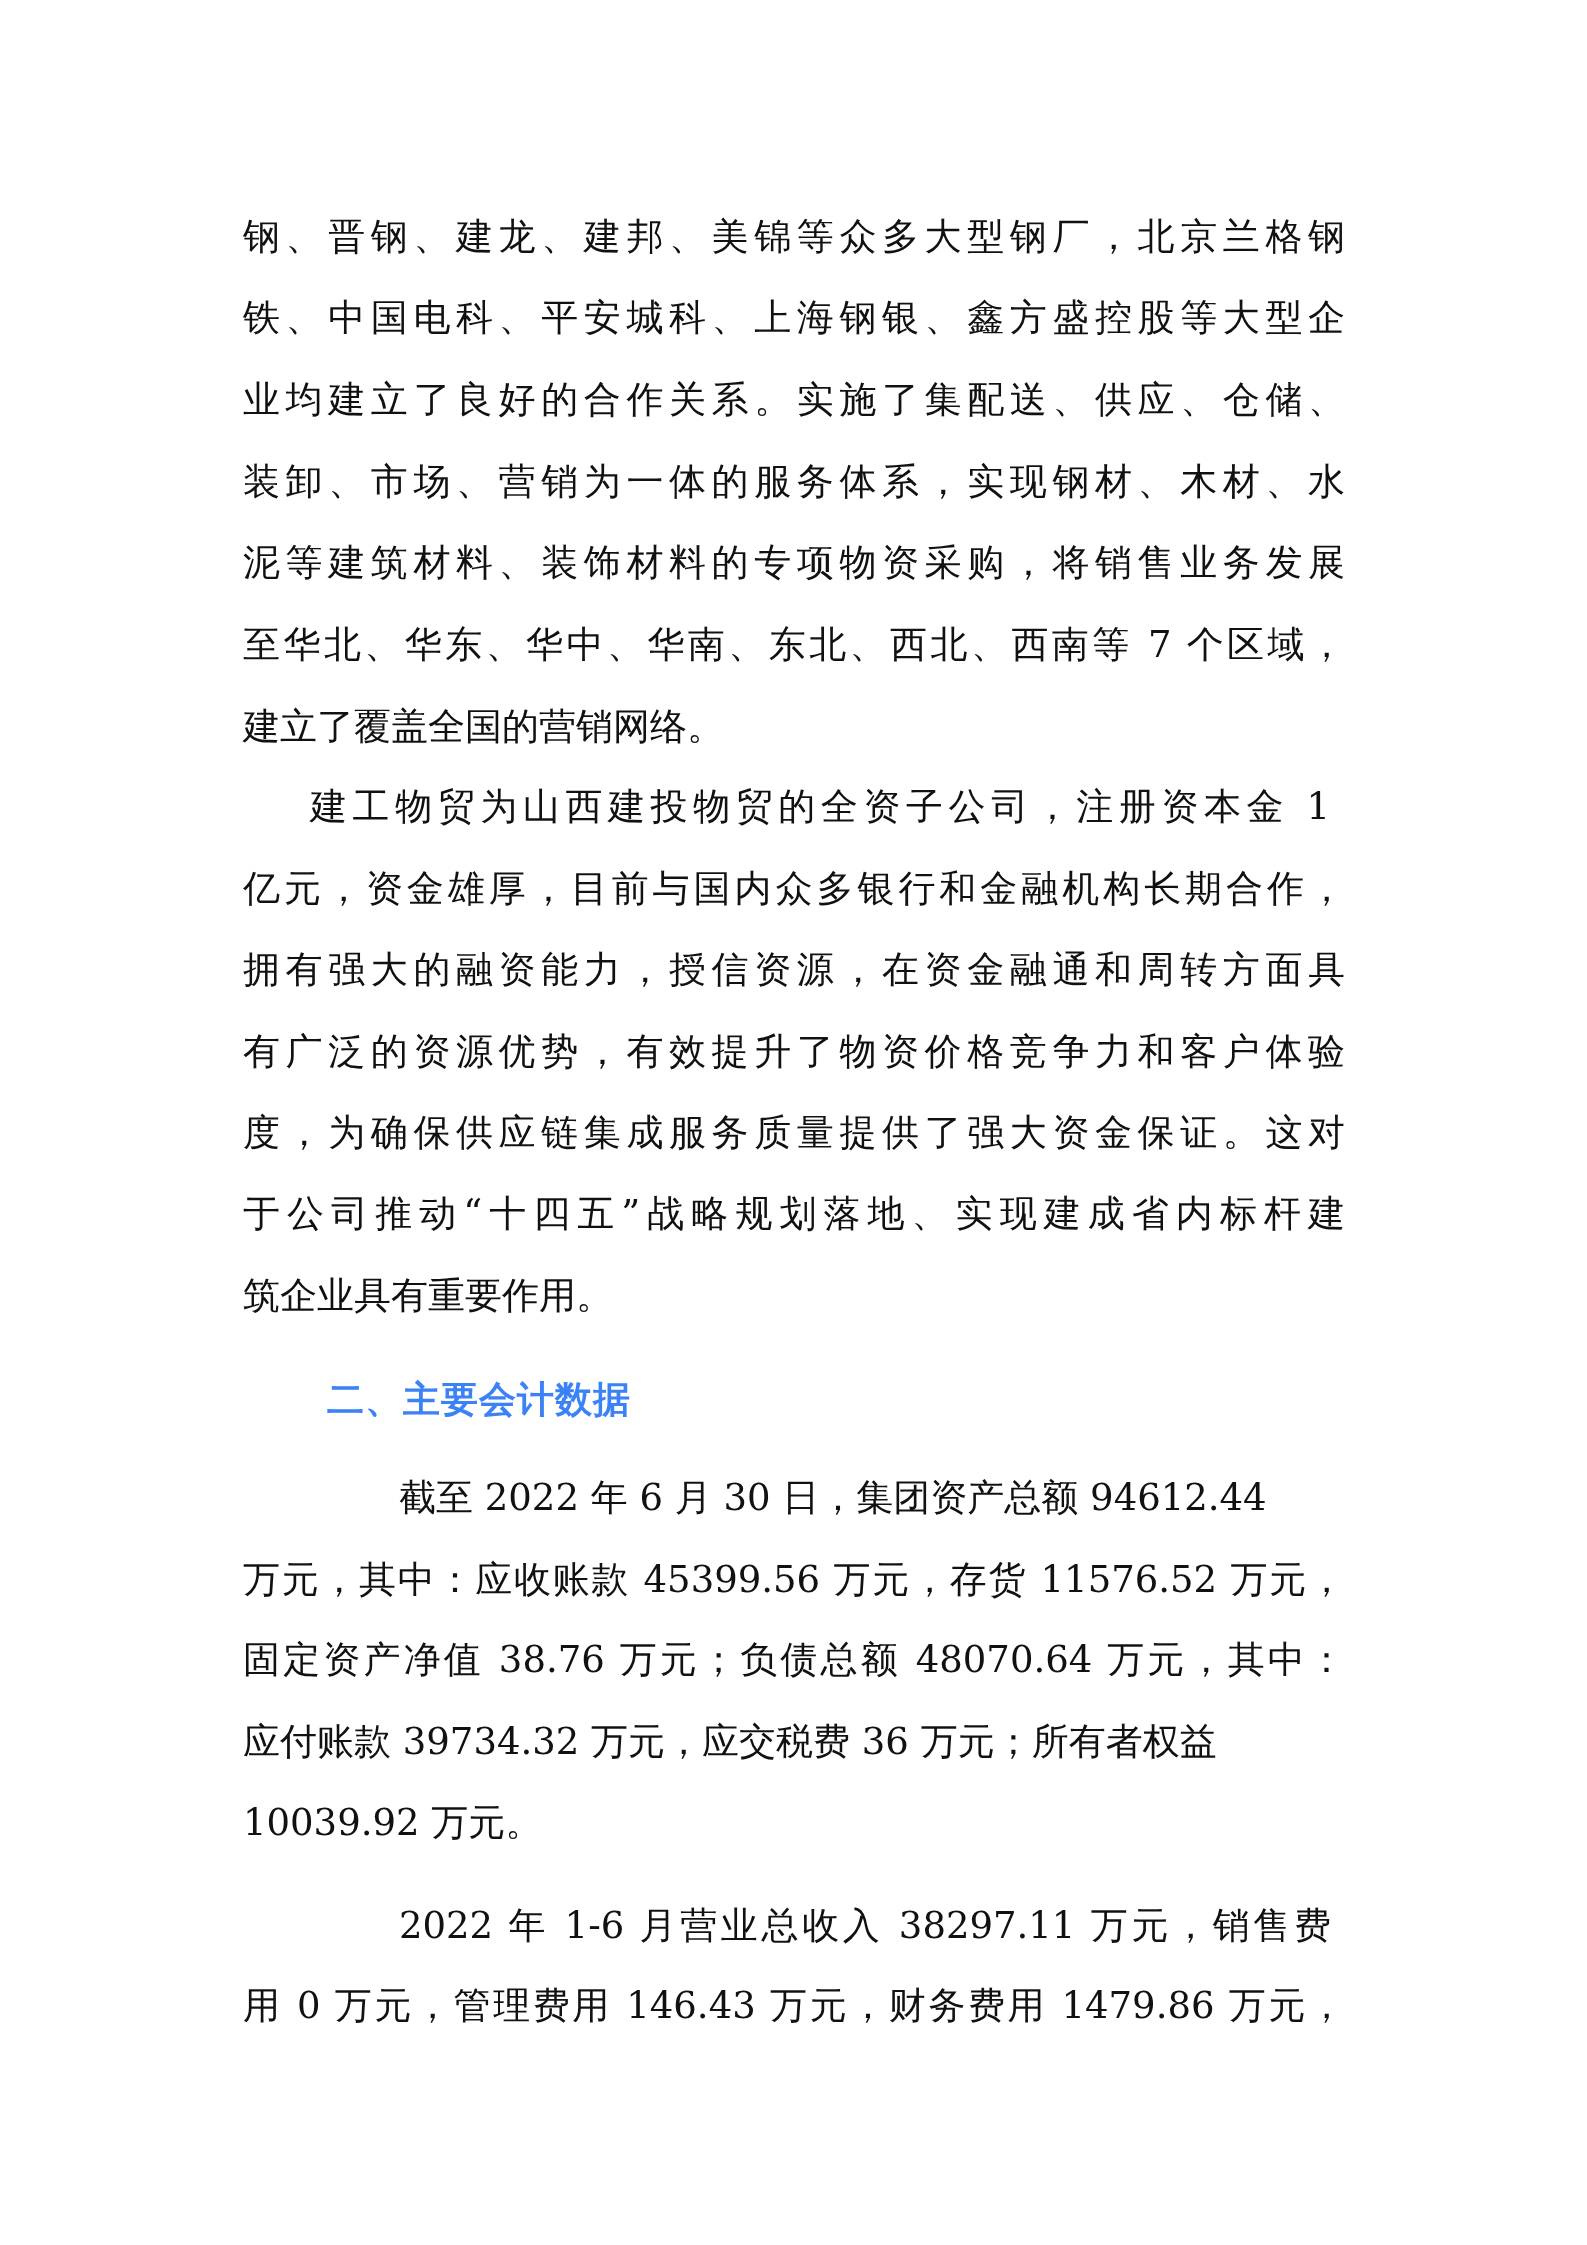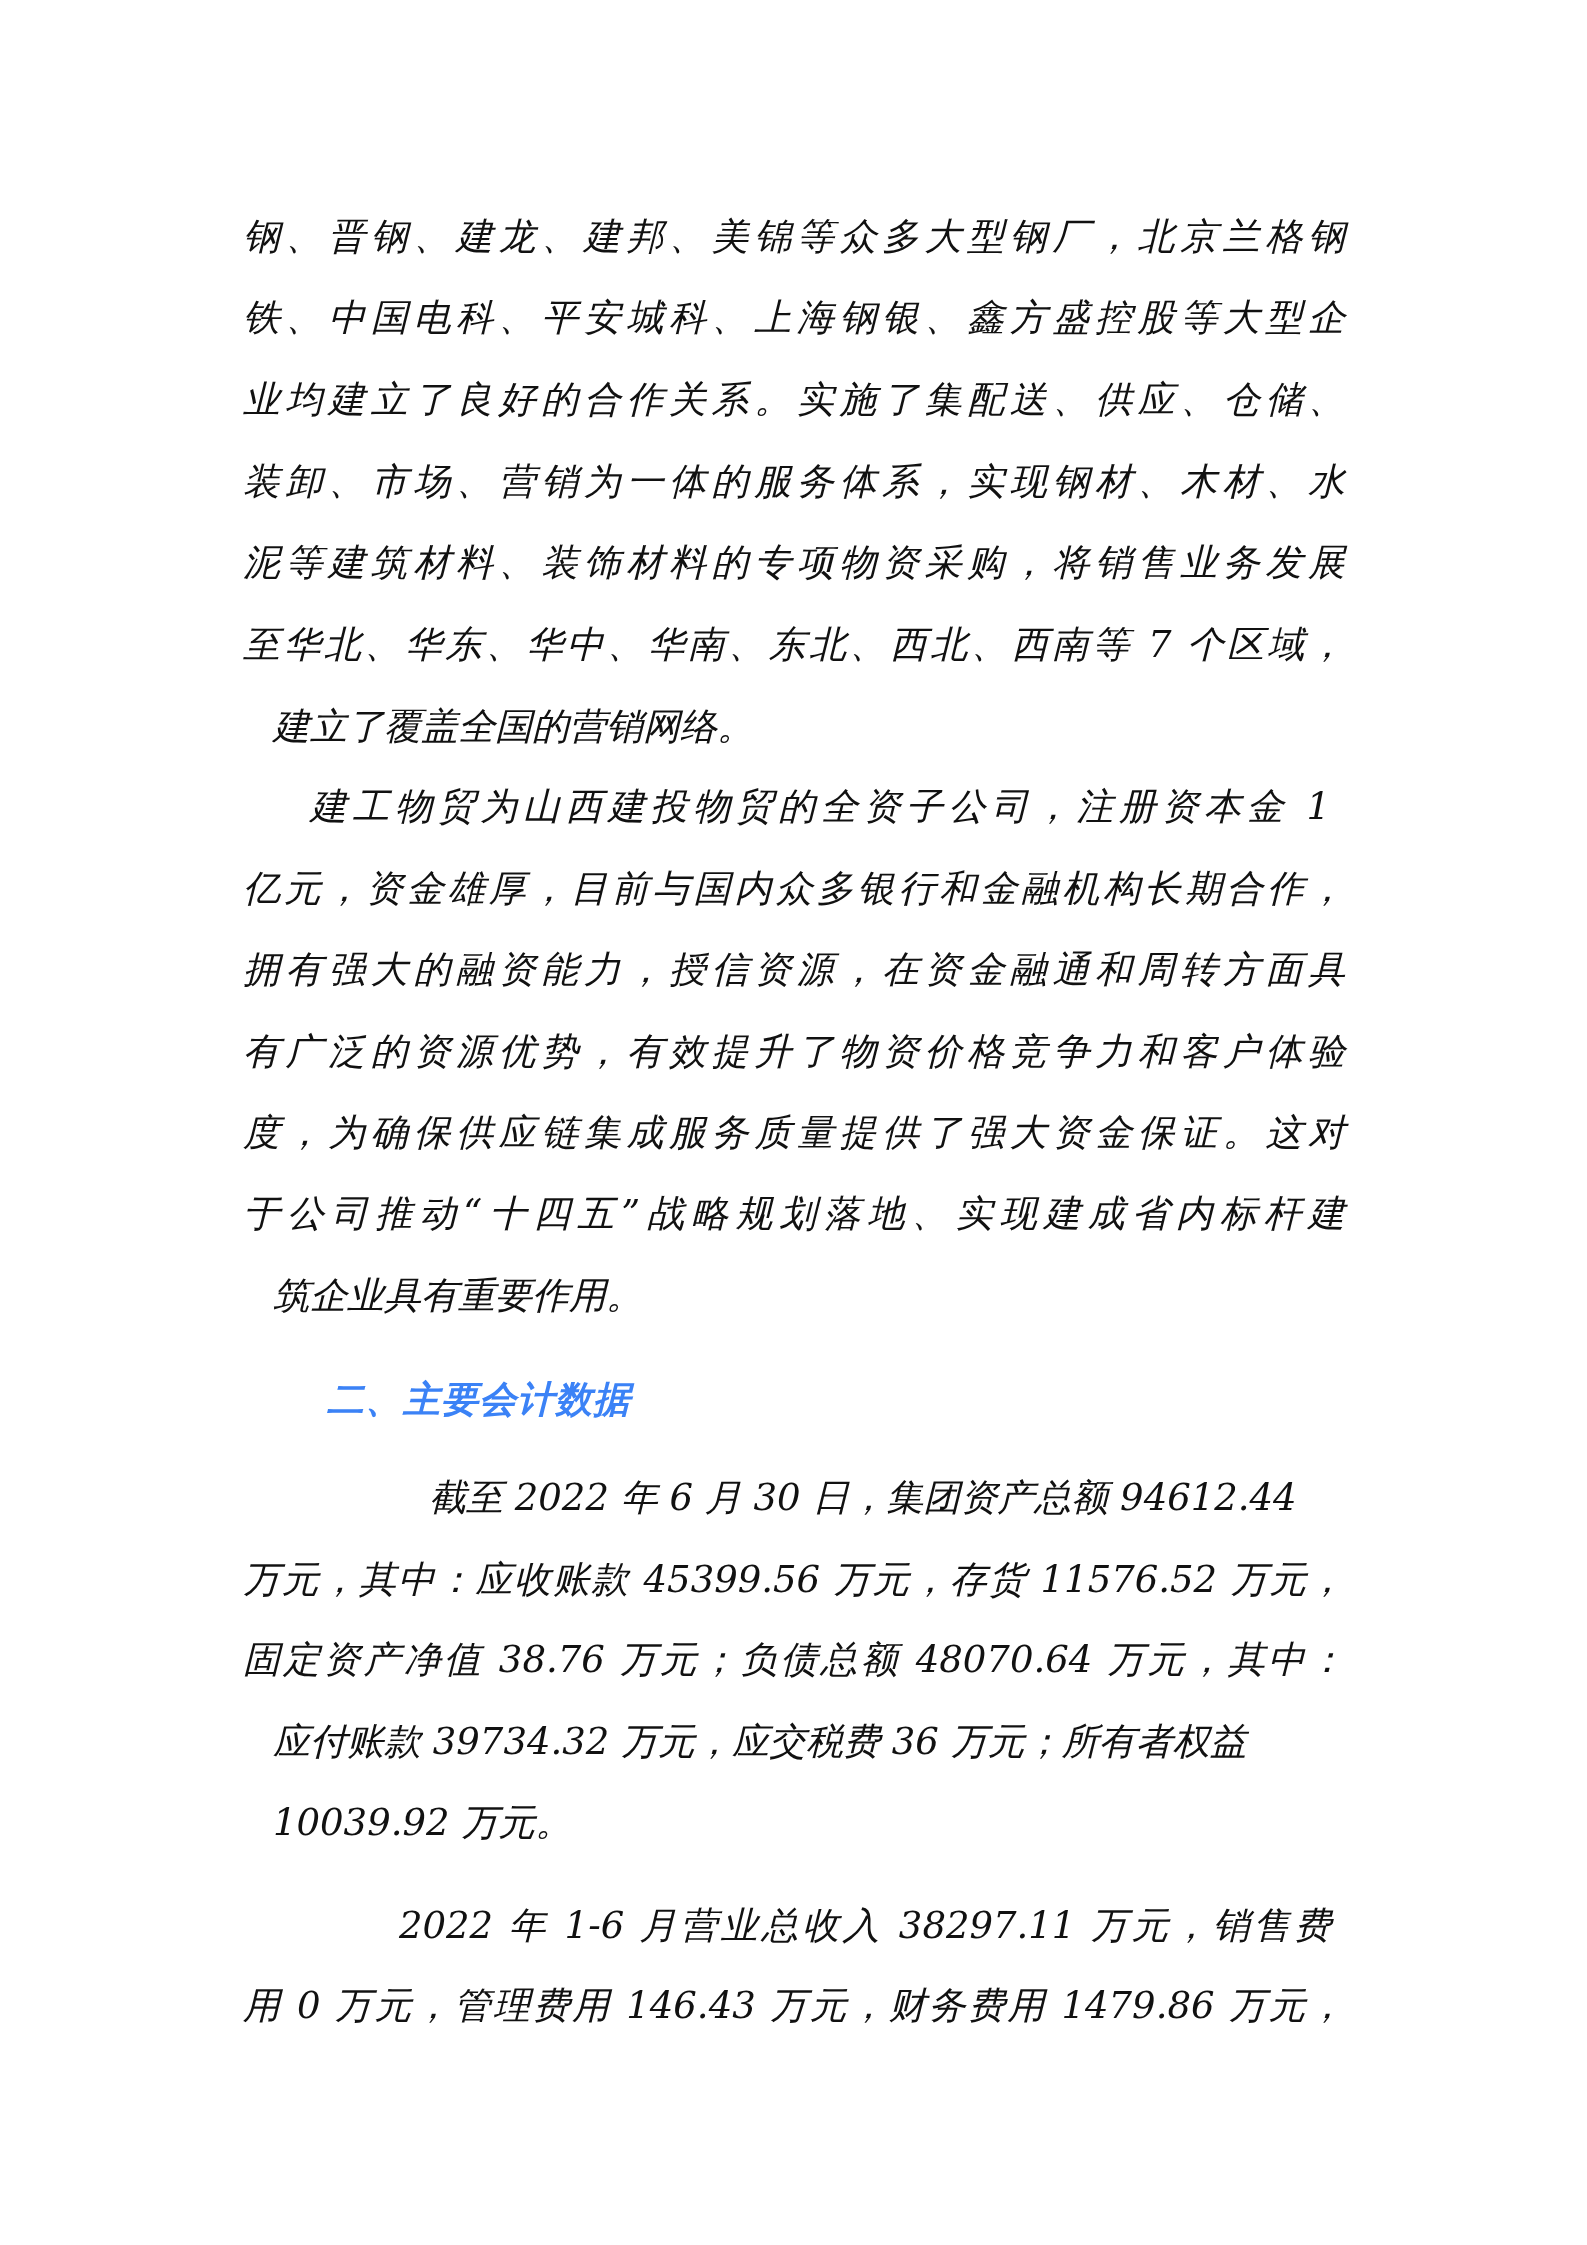--- a/index.html
+++ b/index.html
@@ -12,39 +12,37 @@
     height: 2245px;
     position: relative;
     overflow: hidden;
   }
   .page {
     position: absolute;
     left: 0; top: 0;
     width: 1385px;
     height: 2245px;
     background: #ffffff;
-    font-style: italic;
   }
   .line {
     position: absolute;
     left: 243px;
     width: 1102px;
     height: 60px;
     line-height: 60px;
     font-family: "DejaVu Serif", "Liberation Serif", serif;
     font-size: 37px;
     color: #111111;
     white-space: nowrap;
     text-align: justify;
     text-align-last: justify;
     letter-spacing: 0;
   }
   .line.last {
     text-align-last: left;
-    margin-left: 30px;
   }
   .line.indent2 { left: 310px; width: 1020px; }
   .line.indent4 { left: 399px; width: 932px; }
   .heading {
     position: absolute;
     left: 327px;
     height: 60px;
     line-height: 60px;
     font-family: "DejaVu Sans", "Liberation Sans", sans-serif;
     font-weight: bold;

